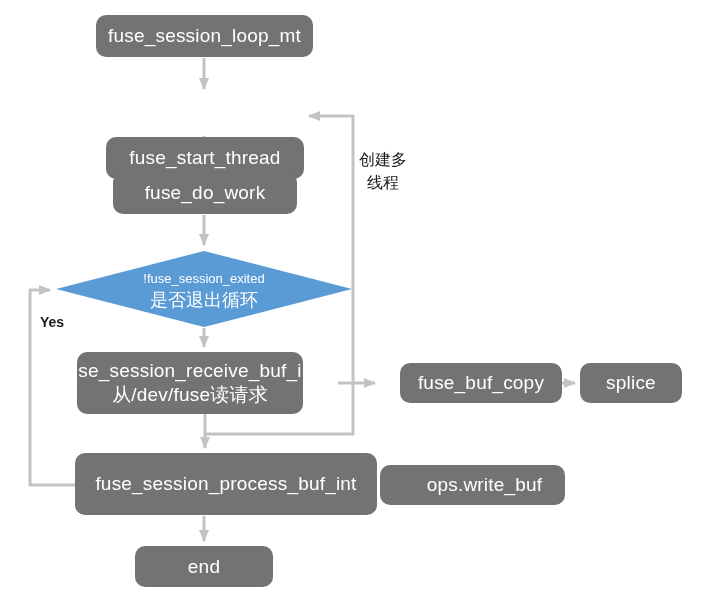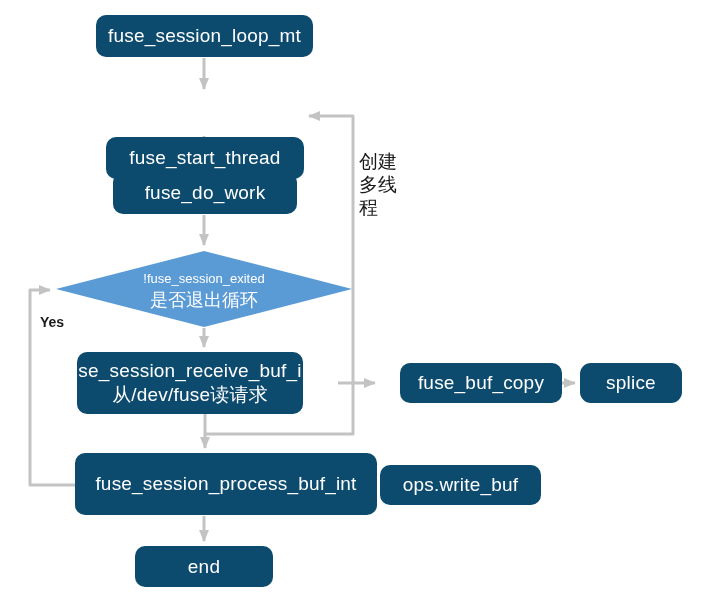--- a/index.html
+++ b/index.html
@@ -6,21 +6,21 @@
   body{font-family:"Liberation Sans","DejaVu Sans",sans-serif;}
   .canvas{
     position:relative;
     width:711px;height:605px;
     background:#ffffff;
     overflow:hidden;
   }
   .connectors{position:absolute;left:0;top:0;width:711px;height:605px;}
   .node{
     position:absolute;
-    background:#0c4a6e;
+    background:#737373;
     color:#ffffff;
     border-radius:10px;
     display:flex;
     flex-direction:column;
     align-items:center;
     justify-content:center;
     text-align:center;
     font-size:19px;
     line-height:24px;
     letter-spacing:0.2px;
@@ -39,24 +39,25 @@
   }
   .diamond .l1{font-size:13px;line-height:21px;}
   .diamond .l2{font-size:18px;line-height:22px;}
   .edge-label{
     position:absolute;
     color:#1a1a1a;
   }
   .lbl-yes{font-size:14px;font-weight:600;}
   .lbl-threads{
     width:48px;
-    text-align:left;
-    font-size:19px;
+    text-align:center;
+    font-size:16px;
     line-height:23px;
     font-weight:400;
+    font-family:Liberation Mono, monospace;
   }
 </style>
 </head>
 <body>
 
 <div class="canvas">
 
   <svg class="connectors" viewBox="0 0 711 605" xmlns="http://www.w3.org/2000/svg">
     <defs>
       <marker id="arrow" markerUnits="userSpaceOnUse" markerWidth="14" markerHeight="12" refX="11" refY="5" orient="auto">
@@ -97,29 +98,29 @@
 
   <div class="node" style="left:77px;top:352px;width:226px;height:62px;">
     <span>fuse_session_receive_buf_int</span>
     <span class="l2">从/dev/fuse读请求</span>
   </div>
 
   <div class="node" style="left:380px;top:363px;width:162px;height:40px;margin-left:20px;">
     <span>fuse_buf_copy</span>
   </div>
 
-  <div class="node" style="left:580px;top:363px;width:102px;height:40px;border-radius:11px;">
+  <div class="node" style="left:580px;top:363px;width:102px;height:40px;">
     <span>splice</span>
   </div>
 
   <div class="node" style="left:75px;top:453px;width:302px;height:62px;">
     <span>fuse_session_process_buf_int</span>
   </div>
 
-  <div class="node" style="left:380px;top:465px;width:161px;height:40px;">
+  <div class="node" style="left:380px;top:465px;width:161px;height:40px;padding-left:24px;">
     <span>ops.write_buf</span>
   </div>
 
   <div class="node" style="left:135px;top:546px;width:138px;height:41px;">
     <span>end</span>
   </div>
 
   <div class="edge-label lbl-yes" style="left:40px;top:314px;">Yes</div>
 
   <div class="edge-label lbl-threads" style="left:359px;top:150px;">创建多线程</div>

